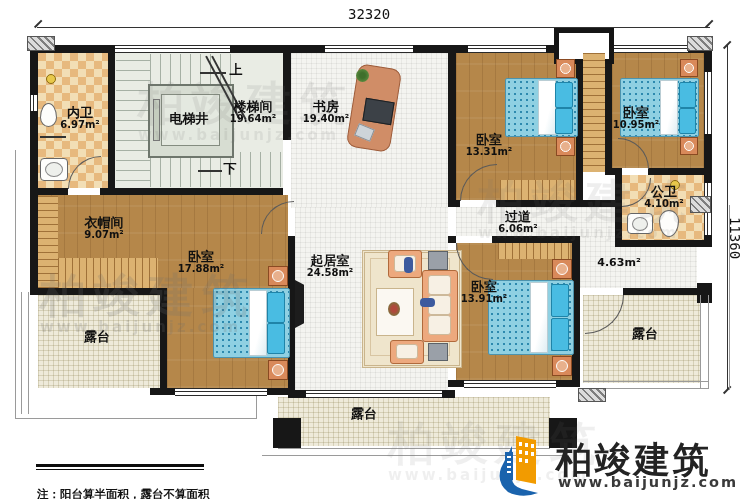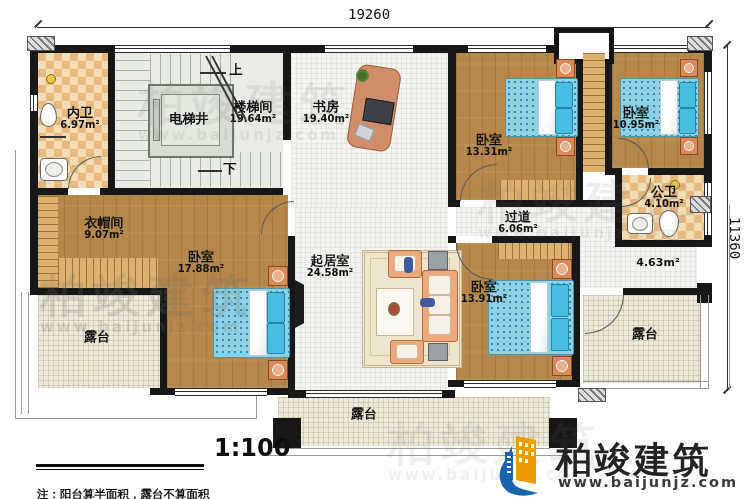--- a/index.html
+++ b/index.html
@@ -54,21 +54,21 @@
   .logo-url{position:absolute;font-size:14.5px;font-weight:bold;color:#3a3a3a;letter-spacing:2px;z-index:40;}
 </style>
 </head>
 <body>
 
 <div class="canvas">
 
   <div class="line" style="left:37px;top:27px;width:673px;height:1px;"></div>
   <div class="line" style="left:33px;top:23px;width:10px;height:1.5px;transform:rotate(-45deg);"></div>
   <div class="line" style="left:704px;top:23px;width:10px;height:1.5px;transform:rotate(-45deg);"></div>
-  <div class="dimlabel" style="left:348px;top:6px;">19260</div>
+  <div class="dimlabel" style="left:348px;top:6px;">32320</div>
   <div class="line" style="left:727px;top:45px;width:1px;height:345px;"></div>
   <div class="line" style="left:722px;top:44px;width:10px;height:1.5px;transform:rotate(-45deg);"></div>
   <div class="line" style="left:722px;top:389px;width:10px;height:1.5px;transform:rotate(-45deg);"></div>
   <div class="dimlabel" style="left:714px;top:230px;transform:rotate(90deg);transform-origin:center;">11360</div>
 
   <div class="floor-tile" style="left:38px;top:53px;width:70px;height:135px;"></div>
   <div class="floor-stair" style="left:115px;top:53px;width:168px;height:135px;"></div>
   <div class="floor-grid" style="left:291px;top:53px;width:157px;height:155px;"></div>
   <div class="floor-grid" style="left:295px;top:207px;width:153px;height:183px;"></div>
   <div class="floor-grid" style="left:456px;top:207px;width:159px;height:29px;"></div>
@@ -278,28 +278,27 @@
   </div>
   <div class="rlabel" style="left:201px;top:262px;">
     <span>卧室</span><span class="area">17.88m²</span>
   </div>
   <div class="rlabel" style="left:330px;top:266px;">
     <span>起居室</span><span class="area">24.58m²</span>
   </div>
   <div class="rlabel" style="left:484px;top:292px;">
     <span>卧室</span><span class="area">13.91m²</span>
   </div>
-  <div class="rlabel" style="left:658px;top:263px;">
+  <div class="rlabel" style="left:619px;top:263px;">
     <span class="area" style="font-size:11px;">4.63m²</span>
   </div>
   <div class="rlabel" style="left:97px;top:337px;"><span>露台</span></div>
   <div class="rlabel" style="left:645px;top:334px;"><span>露台</span></div>
   <div class="rlabel" style="left:364px;top:414px;"><span>露台</span></div>
 
-  <div class="title-cn" style="left:214px;top:434px;font-size:24px;letter-spacing:0;">1:100</div>
   <div class="line" style="left:36px;top:464px;width:168px;height:3px;background:#0d0d0d;"></div>
   <div class="line" style="left:36px;top:469px;width:168px;height:1px;background:#0d0d0d;"></div>
   <div class="smalltxt" style="left:37px;top:487px;">注：阳台算半面积，露台不算面积</div>
 
   <div class="abs" style="left:492px;top:430px;width:58px;height:66px;z-index:40;">
     <svg width="58" height="66" viewBox="0 0 58 66">
       <path d="M16 62 Q4 52 9 38 L20 16 L20 48 Q20 56 30 59 L46 63 Q30 69 16 62 Z" fill="#1a63ad"></path>
       <path d="M24 6 L44 10 L44 54 L24 50 Z" fill="#f29b00"></path>
       <rect x="27" y="12" width="3" height="4" fill="#fff"></rect>
         <rect x="33" y="13" width="3" height="4" fill="#fff"></rect>

